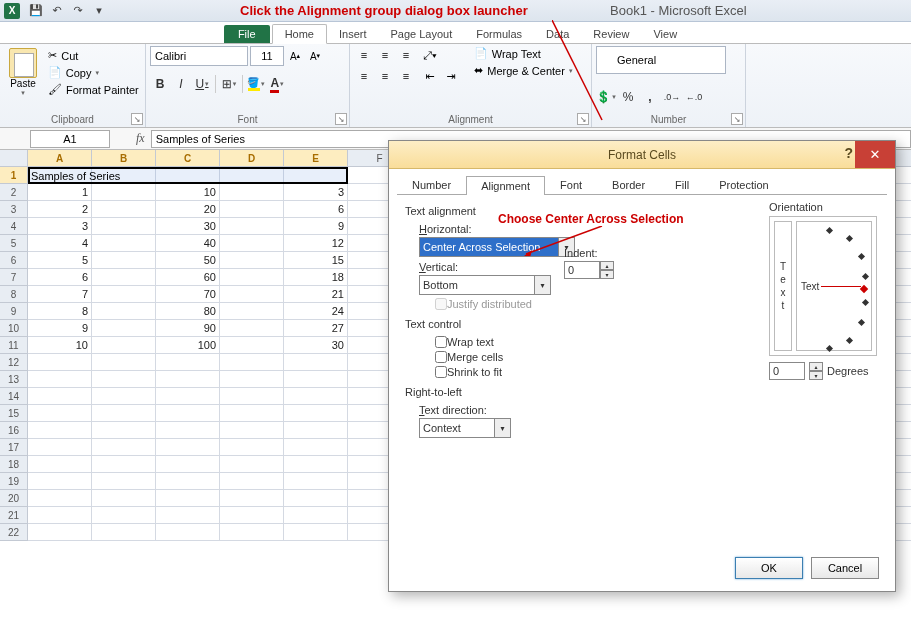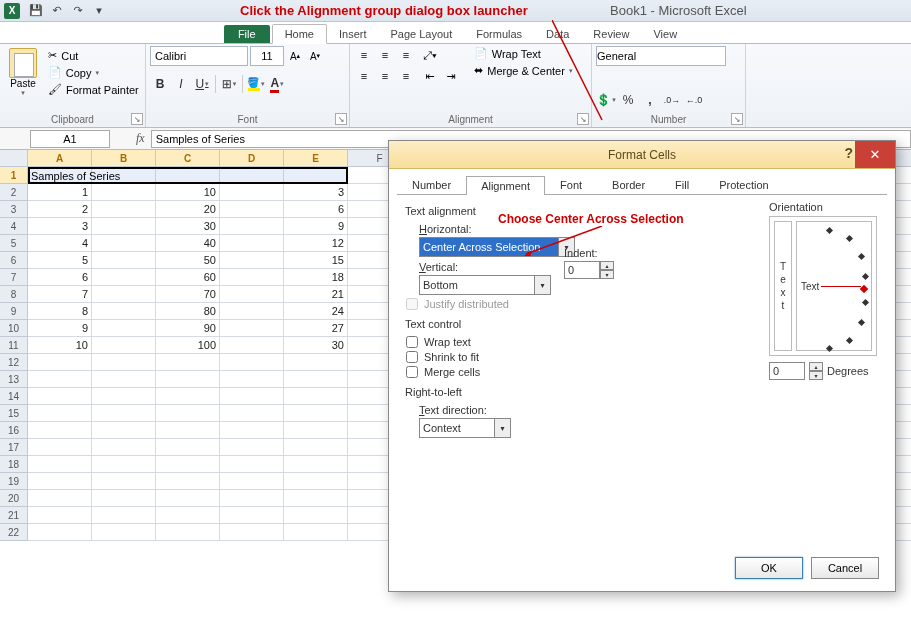--- a/index.html
+++ b/index.html
@@ -43,21 +43,21 @@
 .fbtn.dd::after { content: '▾'; font-size: 7px; margin-left: 1px; color: #666; }
 
 .align-group { width: 242px; }
 .align-col { display: flex; flex-direction: column; gap: 3px; }
 .align-row { display: flex; gap: 1px; }
 .abtn { width: 20px; height: 18px; display: flex; align-items: center; justify-content: center; cursor: pointer; }
 .wrap-merge { display: flex; flex-direction: column; gap: 2px; margin-left: 6px; }
 .wrap-btn { display: flex; align-items: center; gap: 4px; font-size: 11px; cursor: pointer; padding: 1px 3px; }
 
 .number-group { width: 154px; }
-.num-format { width: 130px; height: 20px; border: 1px solid #abb5c4; background: #fff; font-size: 11px; padding: 0 0; margin-bottom: 20px; }
+.num-format { width: 130px; height: 28px; border: 1px solid #abb5c4; background: #fff; font-size: 11px; padding: 0 20px; margin-bottom: 9px; }
 .num-row { display: flex; gap: 2px; align-items: center; }
 
 .styles-group { width: 160px; }
 .style-btn { width: 58px; display: flex; flex-direction: column; align-items: center; font-size: 10px; cursor: pointer; text-align: center; line-height: 1.1; padding-top: 2px; }
 .style-icon { width: 28px; height: 24px; background: #fff; border: 1px solid #aaa; position: relative; margin-bottom: 2px; }
 
 
 .formula-row { height: 22px; display: flex; align-items: center; border-bottom: 1px solid #bbb; background: #f7f7f7; justify-content: center; }
 .name-box { width: 80px; height: 18px; border: 1px solid #aaa; background: #fff; margin: 0 20px 0 30px; padding: 0 4px; font-size: 11px; display: flex; align-items: center; justify-content: center; }
 .fx { font-style: italic; font-family: serif; font-size: 12px; margin: 0 6px; color: #555; }
@@ -85,21 +85,21 @@
 .dlg-tab { padding: 3px 14px; font-size: 11px; border: 1px solid transparent; border-bottom: none; cursor: pointer; color: #333; }
 .dlg-tab.active { border-color: #aaa; background: #fff; position: relative; top: 1px; }
 .dlg-body { padding: 10px 16px; position: relative; font-size: 11px; color: #333; }
 .section-label { margin-bottom: 6px; }
 .field-label { margin: 4px 0 2px 14px; text-decoration: underline; text-decoration-color: transparent; }
 .field-label .u { text-decoration: underline; }
 .combo { height: 20px; border: 1px solid #888; background: #fff; display: flex; align-items: center; padding: 0 3px; font-size: 11px; margin-left: 14px; }
 .combo.sel { background: #2e6fc9; color: #fff; }
 .combo-wrap { display: flex; align-items: center; }
 .combo-btn { width: 16px; height: 20px; border: 1px solid #888; border-left: none; background: #eee; display: flex; align-items: center; justify-content: center; font-size: 8px; cursor: pointer; }
-.chk { display: flex; align-items: flex-start; gap: 6px; margin: 3px 0 3px 1px; }
+.chk { display: flex; align-items: flex-start; margin: 3px 0 3px 30px; }
 .chk input { width: 12px; height: 12px; }
 .orient-box { position: absolute; right: 18px; top: 6px; width: 108px; }
 .orient-frame { border: 1px solid #bbb; height: 140px; padding: 4px; display: flex; gap: 4px; position: relative; }
 .orient-v { width: 18px; border: 1px solid #bbb; display: flex; flex-direction: column; align-items: center; justify-content: center; font-size: 10px; line-height: 1.3; }
 .orient-dial { flex: 1; border: 1px solid #bbb; position: relative; }
 .orient-dial .txt { position: absolute; left: 4px; top: 50%; transform: translateY(-50%); font-size: 10px; }
 .orient-dial .dot { position: absolute; width: 5px; height: 5px; transform: rotate(45deg); background: #333; }
 .orient-dial .red { background: #c00; width: 6px; height: 6px; }
 .orient-dial .line { position: absolute; left: 24px; top: 50%; width: 40px; height: 1px; background: #c00; }
 .deg-row { display: flex; align-items: center; gap: 4px; margin-top: 6px; }
@@ -716,25 +716,25 @@
         <span>Justify distributed</span>
       </div>
 
     <div class="section-label" style="margin-top:8px">Text control</div>
     <div class="chk">
         <input type="checkbox" style="">
         <span><span class="u">W</span>rap text</span>
       </div>
     <div class="chk">
         <input type="checkbox" style="">
-        <span>Shrin<span class="u">k</span> to fit</span>
+        <span><span class="u">M</span>erge cells</span>
       </div>
     <div class="chk">
         <input type="checkbox" style="">
-        <span><span class="u">M</span>erge cells</span>
+        <span>Shrin<span class="u">k</span> to fit</span>
       </div>
 
     <div class="section-label" style="margin-top:8px">Right-to-left</div>
     <div class="field-label"><span class="u">T</span>ext direction:</div>
     <div class="combo-wrap">
       <div class="combo" style="width:76px">Context</div>
       <div class="combo-btn">▾</div>
     </div>
 
     <div class="orient-box">

